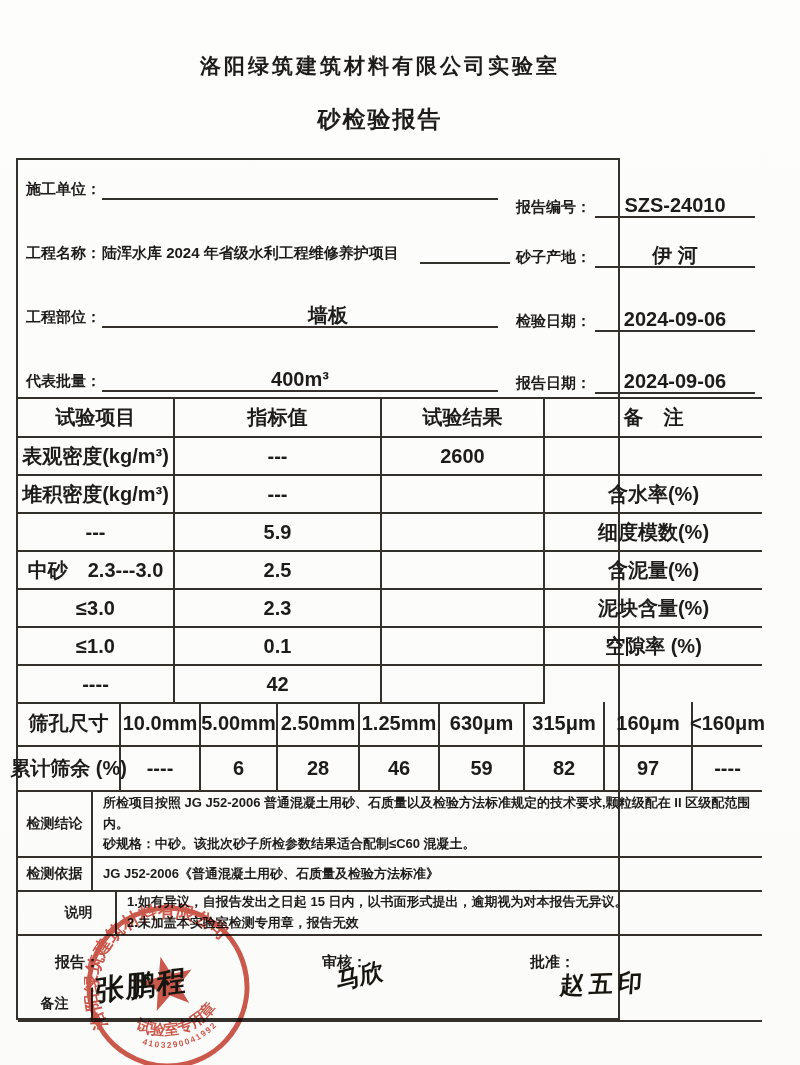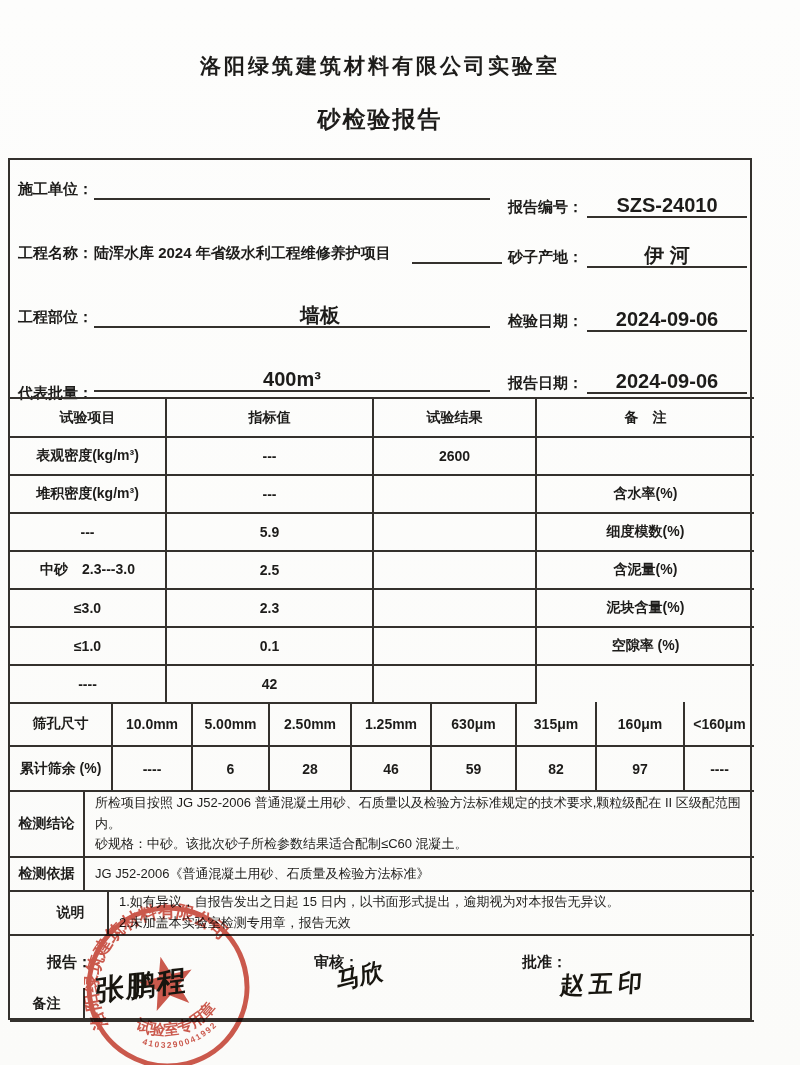--- a/index.html
+++ b/index.html
@@ -6,47 +6,47 @@
   html,body { width:800px; height:1065px; }
   body { font-family:"Liberation Sans","DejaVu Sans",sans-serif; background:#ffffff; }
   .page { position:relative; width:800px; height:1065px; overflow:hidden; color:#1d1c1a;
           background:linear-gradient(180deg,#fdfdfc 0%,#fbfbf9 100%); }
 
   .title { position:absolute; top:52px; left:0; width:760px; text-align:center;
            font-size:21px; font-weight:700; letter-spacing:3px; }
   .subtitle { position:absolute; top:104px; left:0; width:760px; text-align:center;
               font-size:23px; font-weight:700; letter-spacing:2px; }
 
-  .sheet { position:absolute; left:8px; top:158px; width:744px; height:862px;
+  .sheet { position:absolute; left:16px; top:158px; width:604px; height:862px;
            border:2px solid #34312d; }
 
   .f-label { position:absolute; font-size:15px; font-weight:700; white-space:nowrap; }
   .f-line  { position:absolute; border-bottom:2px solid #34312d; height:24px; line-height:22px;
              font-size:20px; font-weight:700; text-align:center; white-space:nowrap; }
   .f-inline { position:absolute; font-size:15px; font-weight:700; white-space:nowrap; }
   .pad-left { text-align:left; padding-left:56px; }
 
   .grid { position:absolute; left:0; display:grid; }
   .tbl { top:237px; width:744px; height:305px; border-top:2px solid #34312d;
          grid-template-columns:157px 207px 163px 217px;
          grid-template-rows:39px repeat(7,38px); }
   .sv  { top:542px; width:744px; height:90px;
          grid-template-columns:103px 80px 77px 82px 80px 85px 80px 88px 69px;
          grid-template-rows:45px 45px; }
   .c { border-right:2px solid #34312d; border-bottom:2px solid #34312d;
        display:flex; align-items:center; justify-content:center;
-       font-size:14px; font-weight:700; text-align:center; white-space:nowrap; }
+       font-size:20px; font-weight:700; text-align:center; white-space:nowrap; }
   .tbl > .c:nth-child(4n) { border-right:none; }
   .sv  > .c:nth-child(9n) { border-right:none; }
 
   .low { position:absolute; left:0; top:632px; width:744px; }
   .lr { display:flex; border-bottom:2px solid #34312d; }
   .lr .lab { width:75px; border-right:2px solid #34312d; display:flex;
              align-items:center; justify-content:center; font-size:14px; font-weight:700; }
-  .lr .txt { flex:1; padding:4px 10px; font-size:13px; font-weight:400;
+  .lr .txt { flex:1; padding:4px 10px; font-size:13px; font-weight:700;
              display:flex; flex-direction:column; justify-content:center; line-height:1.6; }
   .h66 { height:66px; } .h34 { height:34px;justify-content:flex-end; } .h44 { height:44px;padding-left:24px; } .h52 { height:52px; border-bottom:none; }
   .sig-row { position:relative; }
   .sig-lab { position:absolute; top:17px; font-size:15px; font-weight:700; }
 
   .hand { position:absolute; font-family:"DejaVu Serif","Liberation Serif",serif;
           font-weight:700; color:#17150f; z-index:30; white-space:nowrap; }
   #sig-report  { left:95px;  top:966px; font-size:29px; transform:rotate(-7deg) skewX(-8deg); letter-spacing:2px; }
   #sig-review  { left:336px; top:960px; font-size:24px; transform:rotate(-14deg) skewX(-12deg); }
   #sig-approve { left:560px; top:968px; font-size:24px; transform:rotate(-2deg) skewX(-6deg); letter-spacing:5px; }
@@ -76,21 +76,21 @@
 
     <span class="f-label" style="left:498px; top:88px;">砂子产地：</span>
     <span class="f-line" style="left:577px; top:84px; width:160px;">伊 河</span>
 
     <span class="f-label" style="left:8px; top:148px;">工程部位：</span>
     <span class="f-line pad-left" style="left:84px; top:144px; width:396px;text-align:center;">墙板</span>
 
     <span class="f-label" style="left:498px; top:152px;">检验日期：</span>
     <span class="f-line" style="left:577px; top:148px; width:160px;">2024-09-06</span>
 
-    <span class="f-label" style="left:8px; top:212px;margin-top:12px;">代表批量：</span>
+    <span class="f-label" style="left:8px; top:212px;">代表批量：</span>
     <span class="f-line" style="left:84px; top:208px; width:396px;">400m³</span>
 
     <span class="f-label" style="left:498px; top:214px;">报告日期：</span>
     <span class="f-line" style="left:577px; top:210px; width:160px;">2024-09-06</span>
 
     <div class="grid tbl">
       <div class="c">试验项目</div>
       <div class="c">指标值</div>
       <div class="c">试验结果</div>
       <div class="c">备　注</div>

